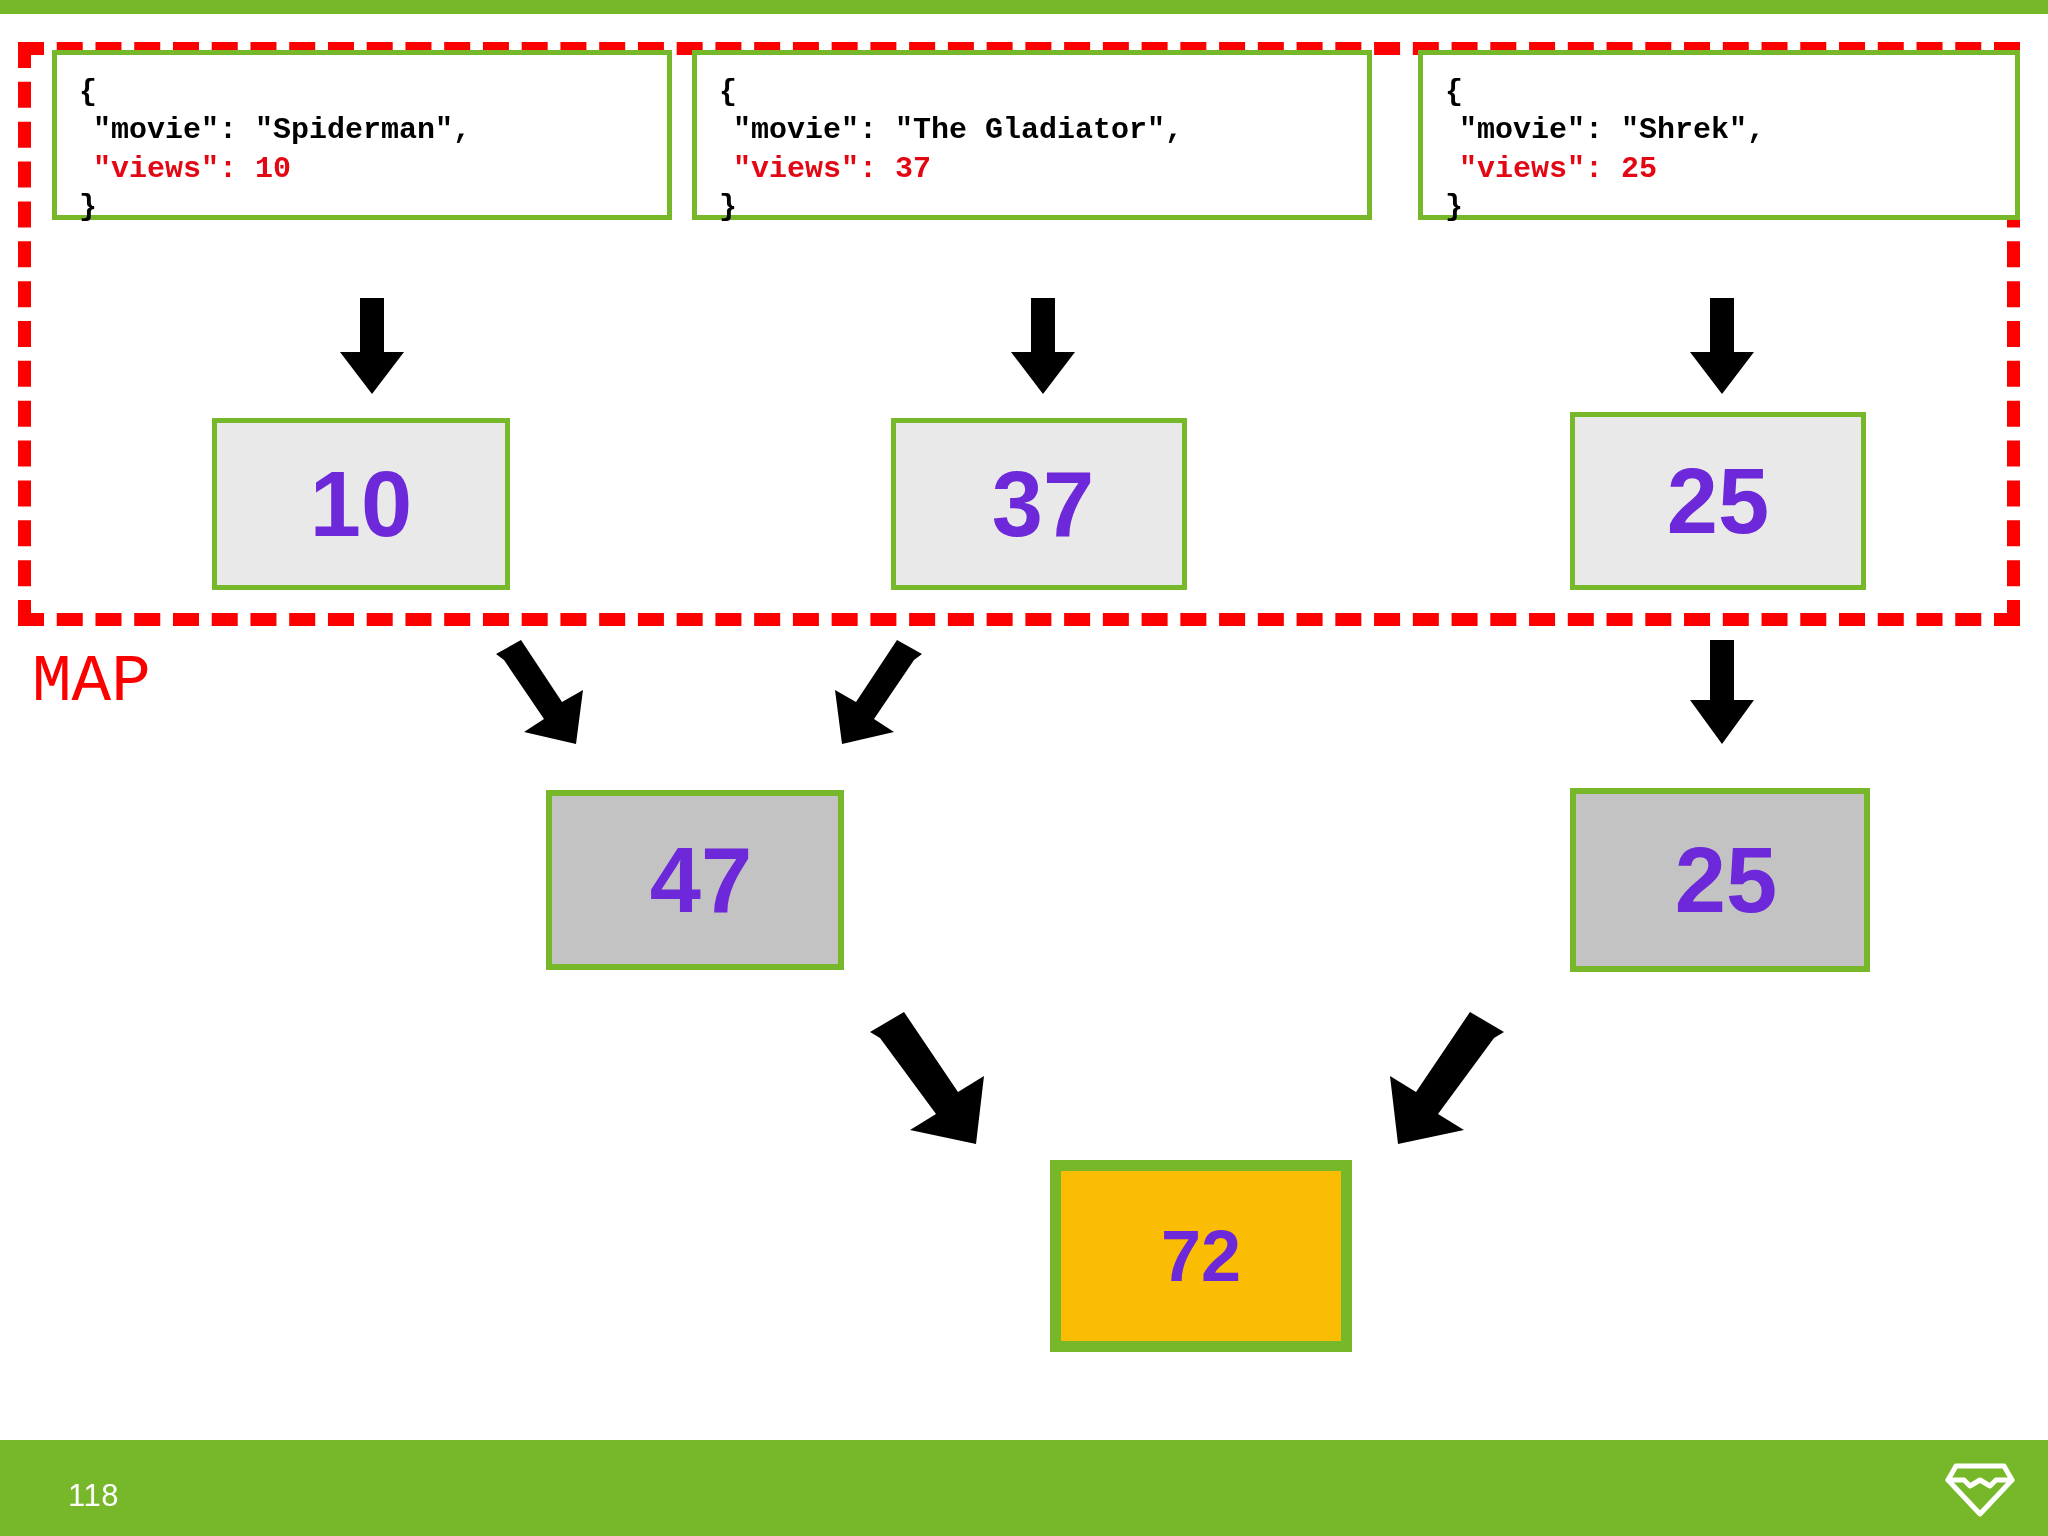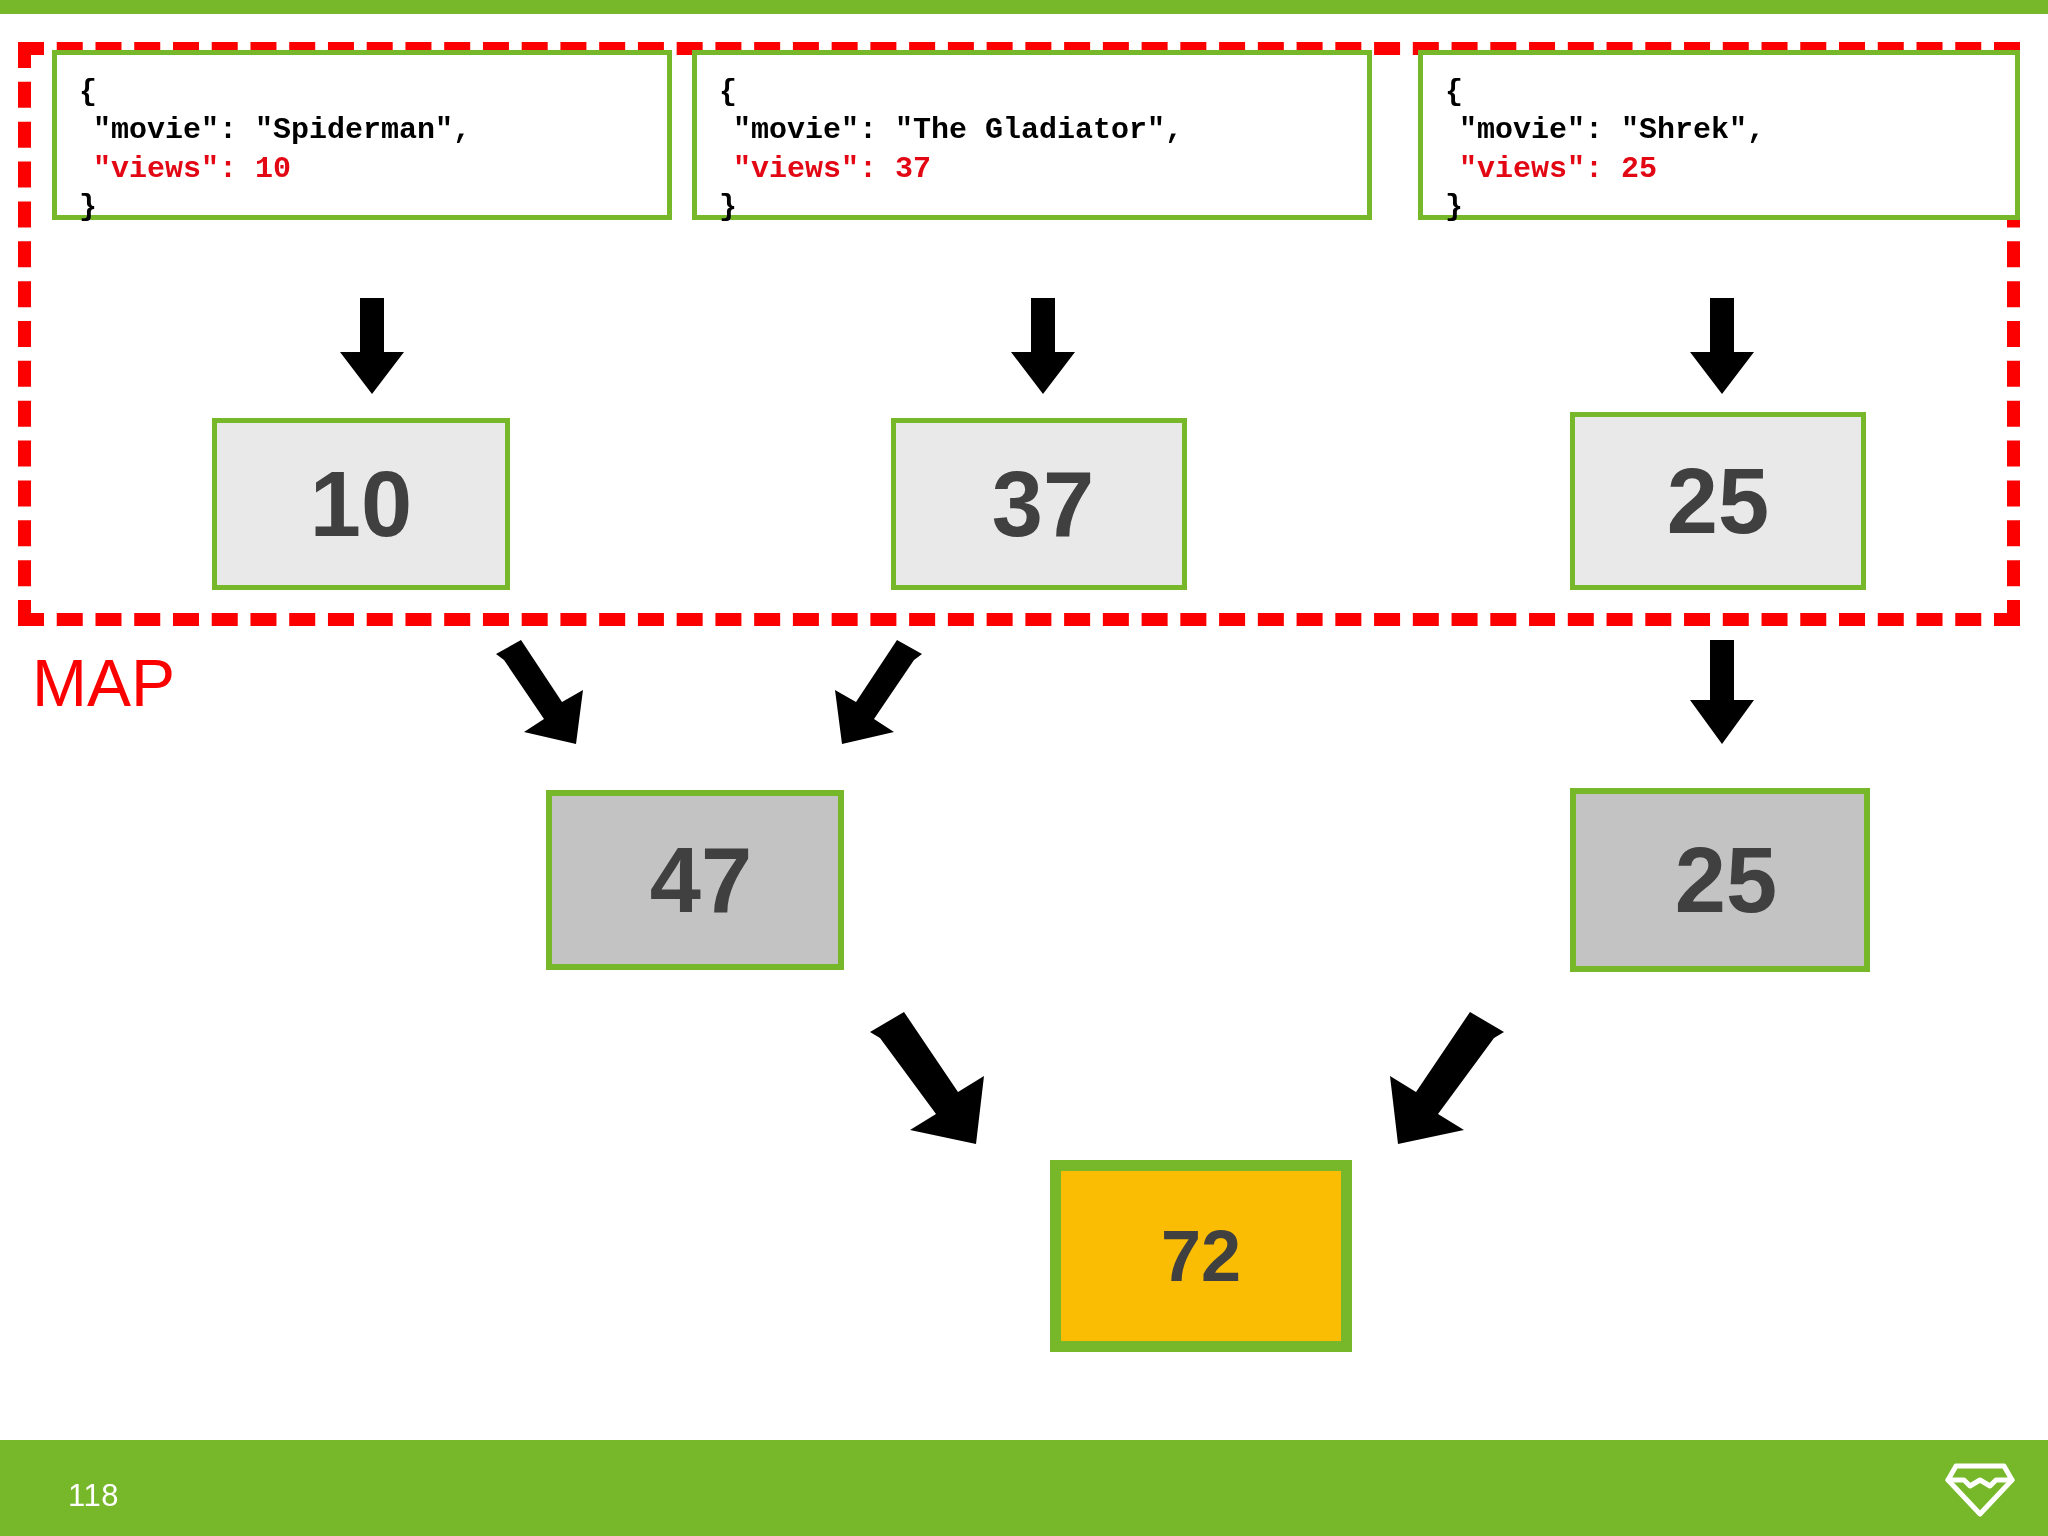--- a/index.html
+++ b/index.html
@@ -52,21 +52,21 @@
     left: 18px; top: 42px;
     width: 2002px; height: 584px;
     border: 13px dashed #fc0000;
     box-sizing: border-box;
   }
   .map-label {
     position: absolute;
     left: 32px; top: 650px;
     font-size: 66px;
     color: #fc0000;
-    font-family: Liberation Sans, sans-serif;
+    font-family: Liberation Mono, monospace;
     line-height: 1;
   }
 
   
   .json-box {
     position: absolute;
     border: 5px solid #76b82a;
     background: #ffffff;
     box-sizing: border-box;
     font-family: "Liberation Mono", "DejaVu Sans Mono", monospace;
@@ -88,21 +88,21 @@
 
   
   .val-box {
     position: absolute;
     box-sizing: border-box;
     display: flex;
     align-items: center;
     justify-content: center;
     font-family: "Liberation Sans", sans-serif;
     font-weight: bold;
-    color: #404040;
+    color: #6d28d9;
   }
   .val-box.light {
     background: #e9e9e9;
     border: 5px solid #76b82a;
     font-size: 92px;
   }
   .val-box.gray {
     background: #c3c3c3;
     border: 6px solid #76b82a;
     font-size: 92px;

